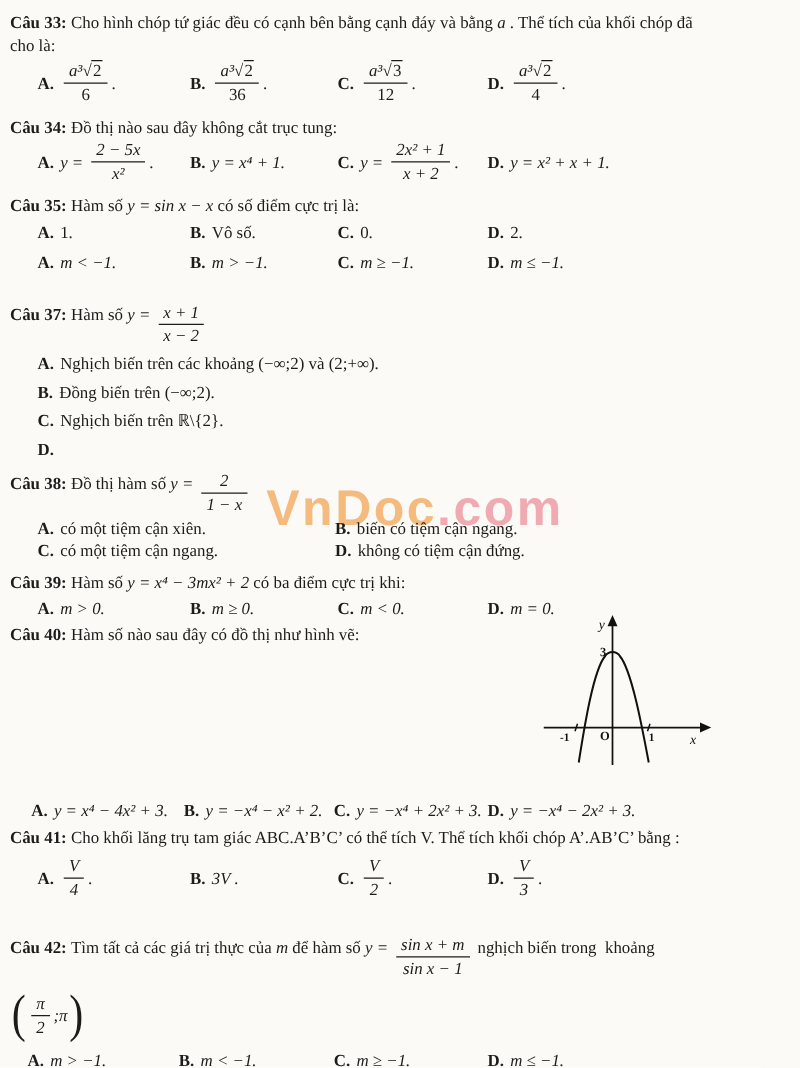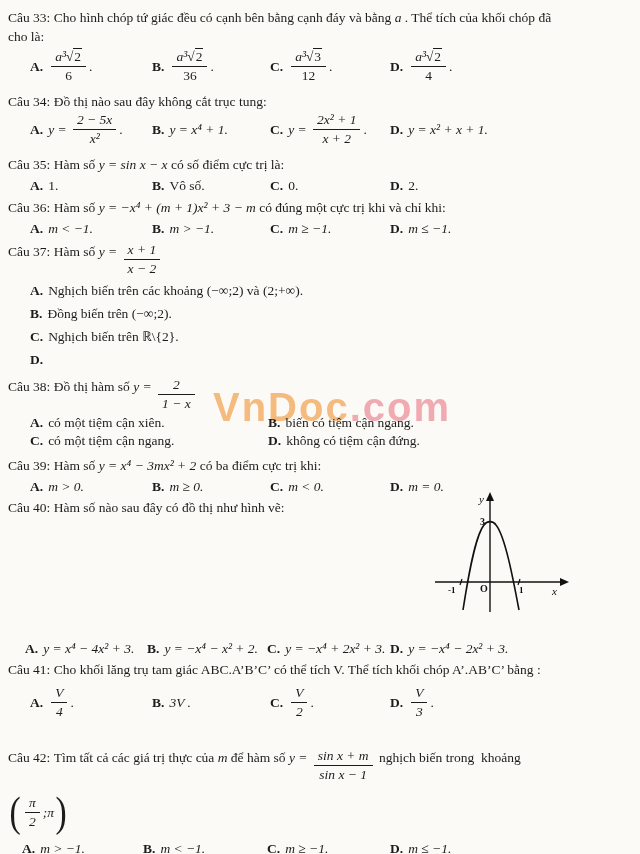--- a/index.html
+++ b/index.html
@@ -3,21 +3,21 @@
 <meta charset="utf-8">
 <style>
   html,body { margin:0; padding:0; }
   .page {
     position:relative; width:640px; height:854px;
     background:#fbfaf6; overflow:hidden;
     font-family:"Liberation Serif", serif;
     color:#1c1c1c; font-size:13.5px; line-height:19px;
   }
   .q { position:absolute; left:8px; right:4px; z-index:2; }
-  .lbl { font-weight:normal; }
+  .lbl { font-weight:bold; }
   .mi { font-style:italic; }
   .qtitle { display:flex; align-items:flex-start; flex-wrap:nowrap; white-space:pre-wrap; }
   
   .optrow { display:flex; align-items:center; padding-left:22px; margin-top:2px; }
   .optrow .opt { flex:0 0 auto; display:flex; align-items:center; white-space:pre; }
   .w1 { width:122px; } .w2 { width:118px; } .w3 { width:120px; }
   .ok { font-weight:bold; margin-right:5px; }
   
   .frac { display:inline-block; text-align:center; vertical-align:middle; line-height:1.2; margin:0 3px; }
   .frac .num { display:block; border-bottom:1.3px solid #1c1c1c; padding:0 4px 1px; }
@@ -73,21 +73,20 @@
     <div><span class="lbl">Câu 35:</span><span> Hàm số </span><span class="mi">y = sin x − x</span><span> có số điểm cực trị là:</span></div>
     <div class="optrow">
       <div class="opt w1"><span class="ok">A.</span><span>1.</span></div>
       <div class="opt w2"><span class="ok">B.</span><span>Vô số.</span></div>
       <div class="opt w3"><span class="ok">C.</span><span>0.</span></div>
       <div class="opt"><span class="ok">D.</span><span>2.</span></div>
     </div>
   </div>
 
   <div class="q" style="top:198px">
-    <div><span class="lbl">Câu 36:</span><span> Hàm số </span><span class="mi">y = −x⁴ + (m + 1)x² + 3 − m</span><span> có đúng một cực trị khi và chỉ khi:</span></div>
     <div class="optrow">
       <div class="opt w1"><span class="ok">A.</span><span class="mi">m &lt; −1.</span></div>
       <div class="opt w2"><span class="ok">B.</span><span class="mi">m &gt; −1.</span></div>
       <div class="opt w3"><span class="ok">C.</span><span class="mi">m ≥ −1.</span></div>
       <div class="opt"><span class="ok">D.</span><span class="mi">m ≤ −1.</span></div>
     </div>
   </div>
 
   <div class="q" style="top:242px">
     <div class="qtitle"><span class="lbl">Câu 37:</span><span> Hàm số </span><span class="mi">y = </span><span class="frac mi"><span class="num">x + 1</span><span class="den">x − 2</span></span></div>

